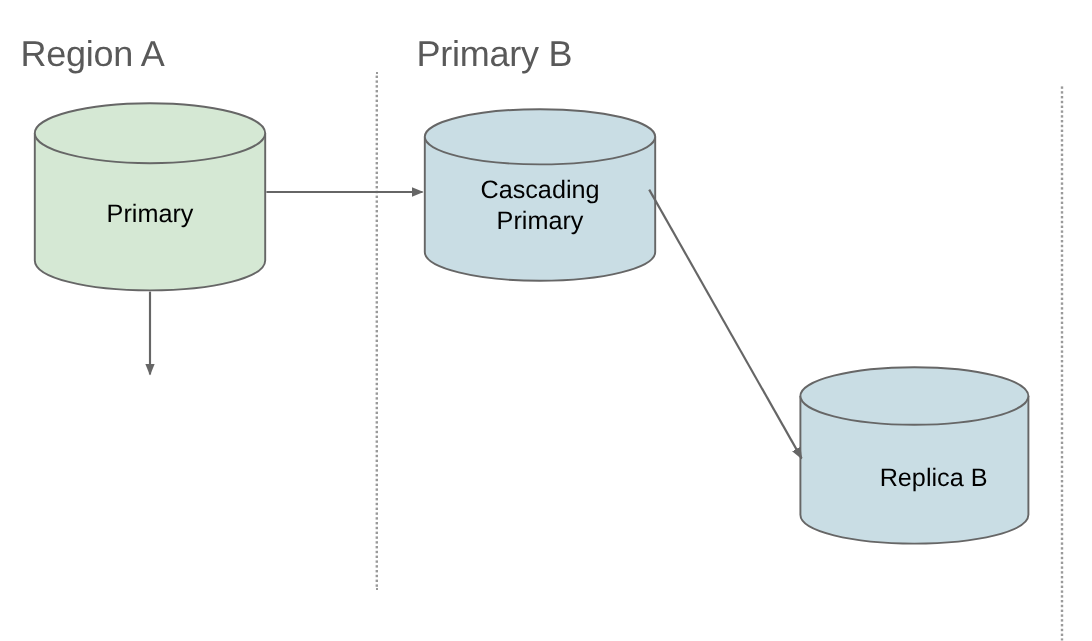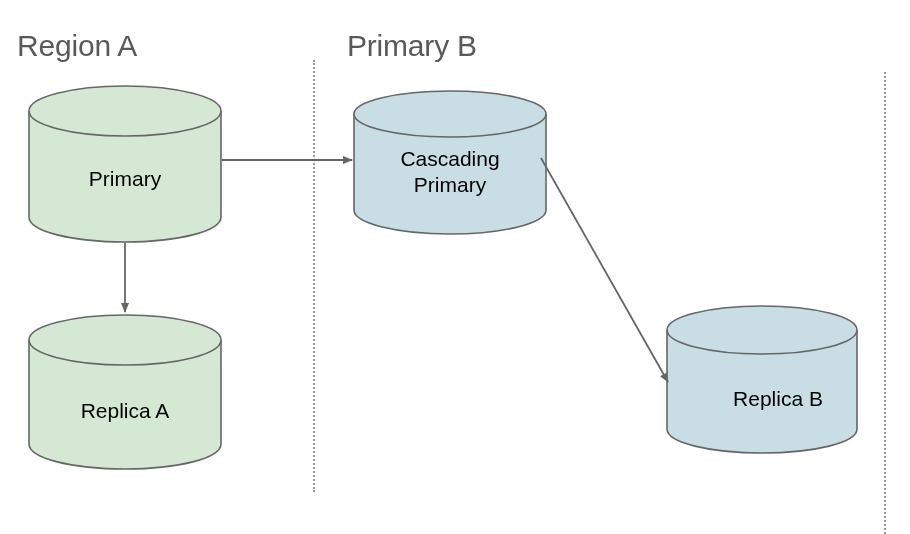--- a/index.html
+++ b/index.html
@@ -75,27 +75,20 @@
   <div class="divider" style="left:884px; top:72px; height:462px;"></div>
 
   <div class="cyl" style="left:28px; top:85px; width:194px; height:158px;">
     <svg width="194" height="158" viewBox="0 0 194 158">
       <path d="M1,26 L1,132 C1,146.4 44.3,157 97,157 C149.7,157 193,146.4 193,132 L193,26" fill="#d5e8d4" stroke="#666666" stroke-width="1.6" stroke-linejoin="round"></path>
       <ellipse cx="97" cy="26" rx="96" ry="25" fill="#d5e8d4" stroke="#666666" stroke-width="1.6"></ellipse>
     </svg>
     <div class="cyl-label" style="top:81px;">Primary</div>
   </div>
 
-  <div class="cyl" style="left:28px; top:314px; width:194px; height:156px;">
-    <svg width="194" height="156" viewBox="0 0 194 156">
-      <path d="M1,26 L1,130 C1,144.4 44.3,155 97,155 C149.7,155 193,144.4 193,130 L193,26" fill="#d5e8d4" stroke="#666666" stroke-width="1.6" stroke-linejoin="round"></path>
-      <ellipse cx="97" cy="26" rx="96" ry="25" fill="#d5e8d4" stroke="#666666" stroke-width="1.6"></ellipse>
-    </svg>
-    <div class="cyl-label" style="top:84px;">Replica A</div>
-  </div>
 
   <div class="cyl" style="left:353px; top:90px; width:194px; height:145px;">
     <svg width="194" height="145" viewBox="0 0 194 145">
       <path d="M1,24 L1,120 C1,133.3 44.3,144 97,144 C149.7,144 193,133.3 193,120 L193,24" fill="#c9dde4" stroke="#666666" stroke-width="1.6" stroke-linejoin="round"></path>
       <ellipse cx="97" cy="24" rx="96" ry="23" fill="#c9dde4" stroke="#666666" stroke-width="1.6"></ellipse>
     </svg>
     <div class="cyl-label" style="top:56px;">Cascading
 Primary</div>
   </div>
 

